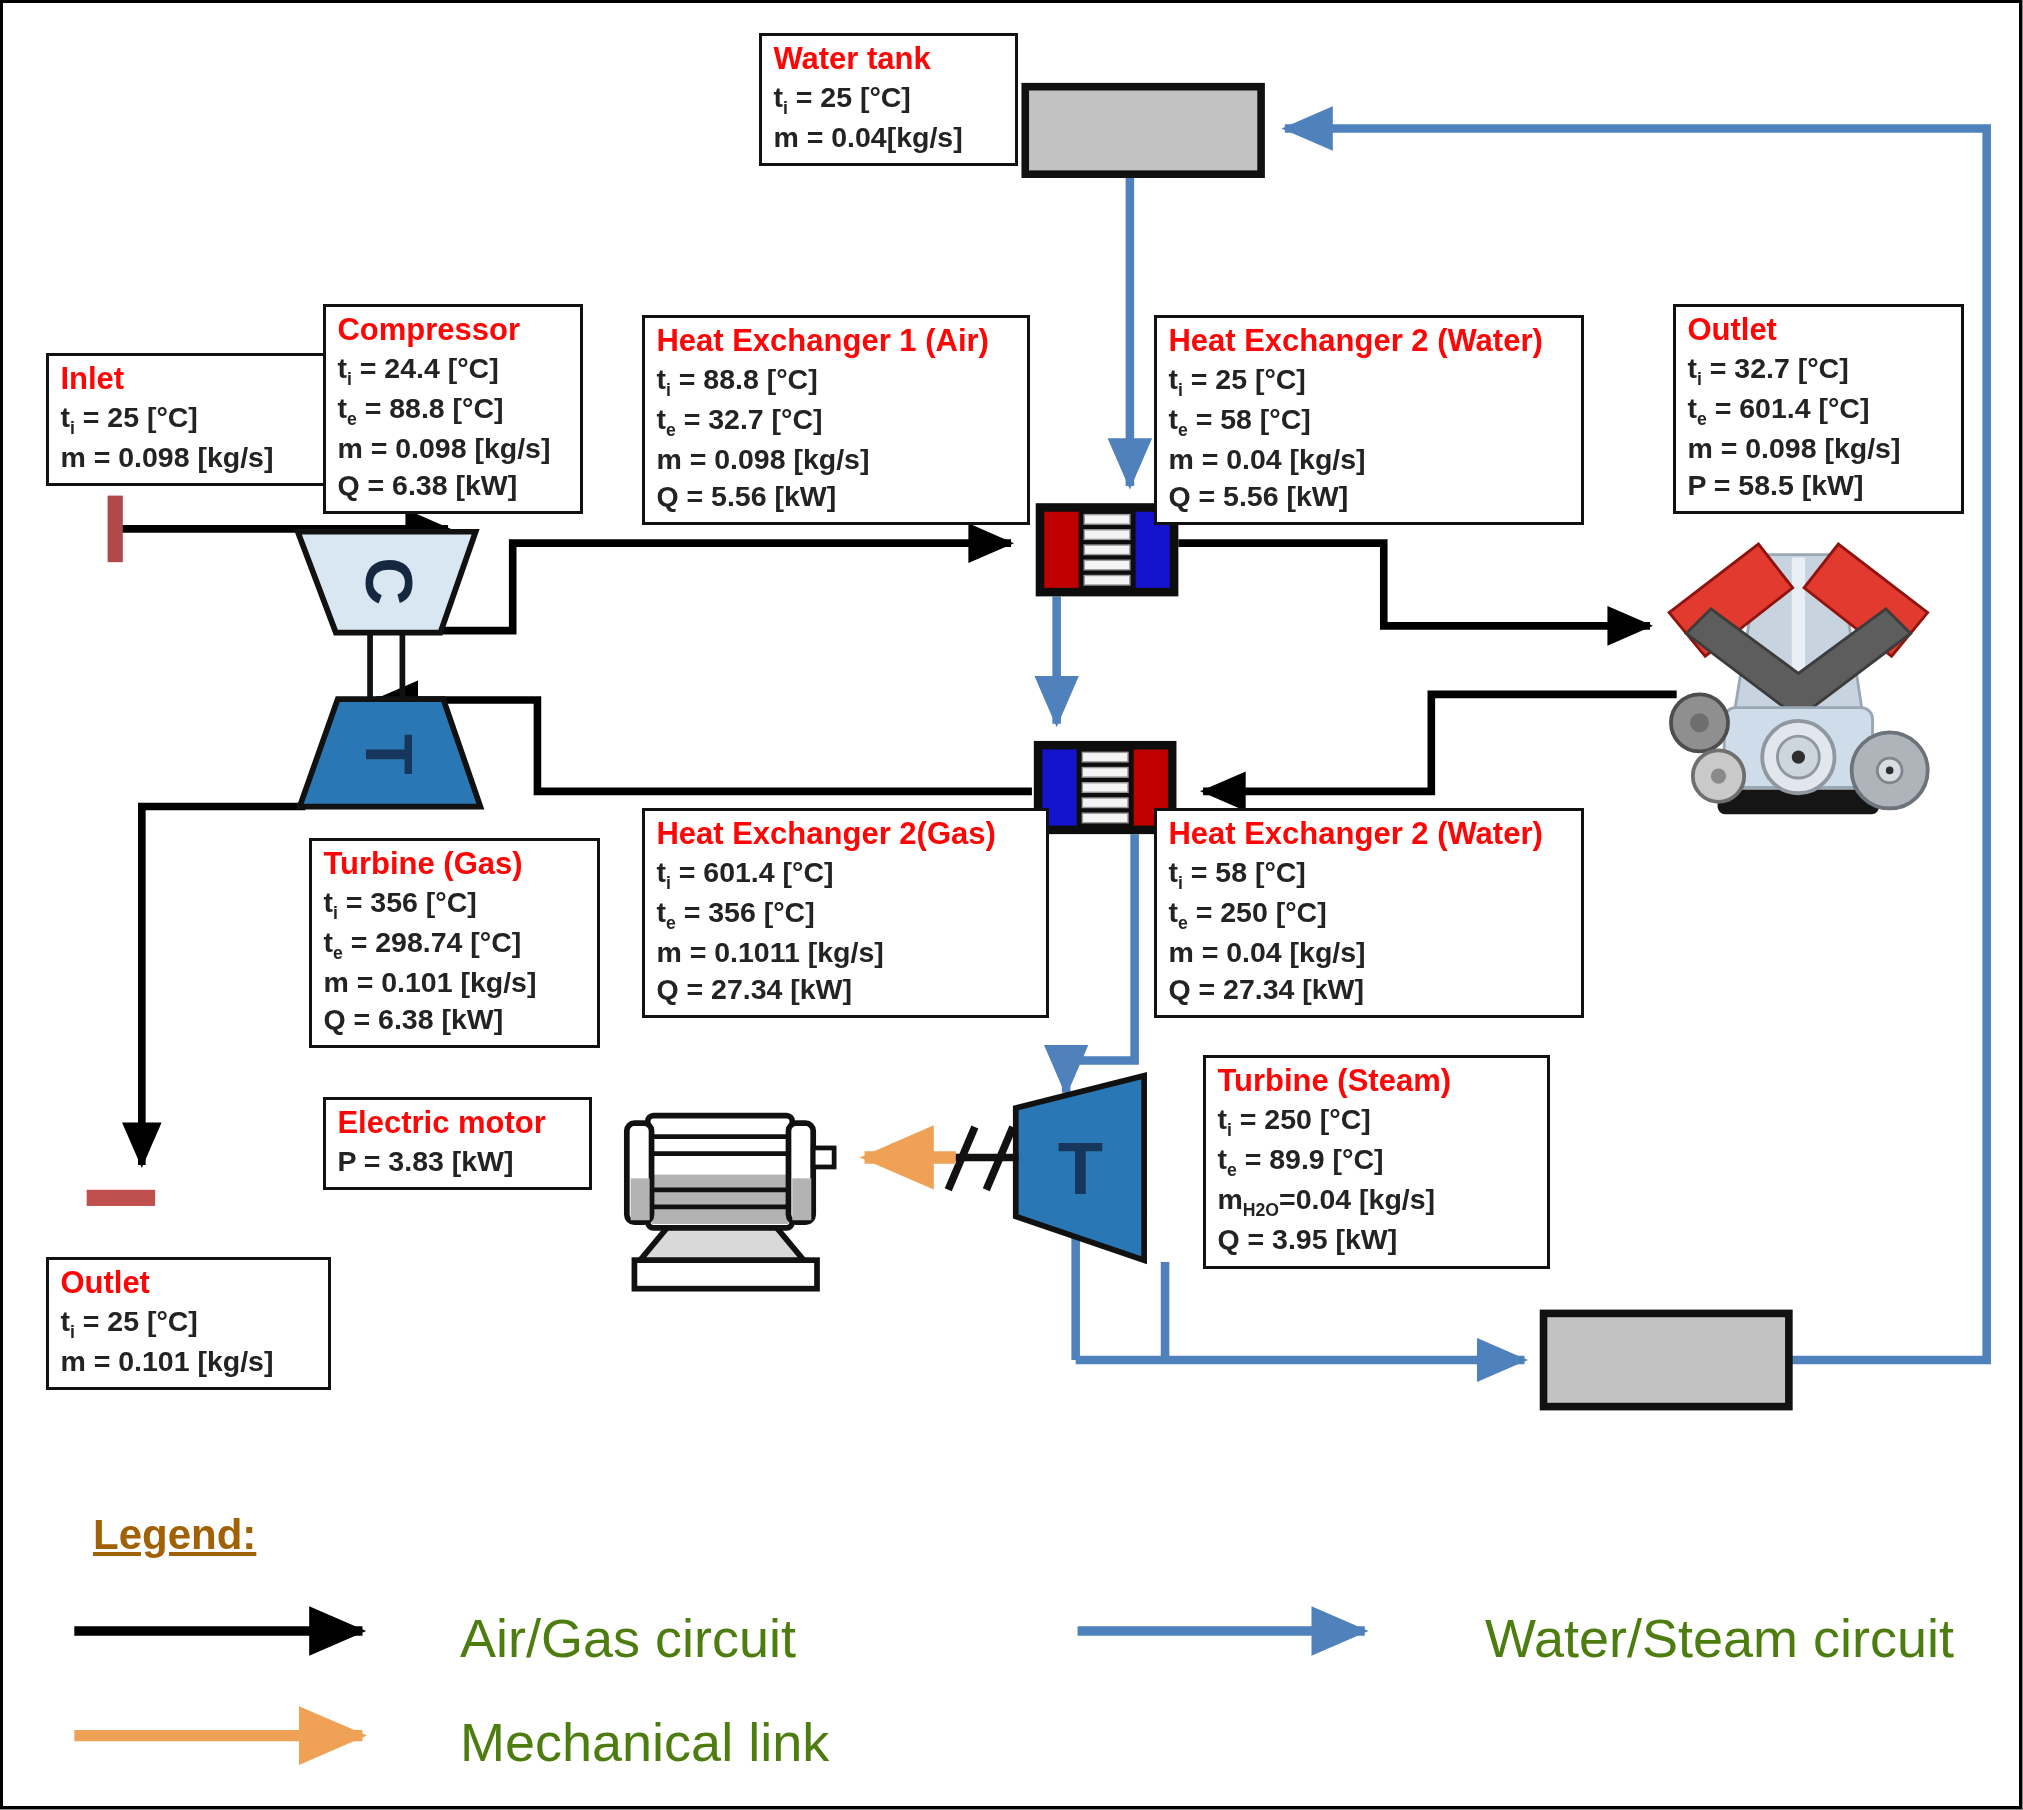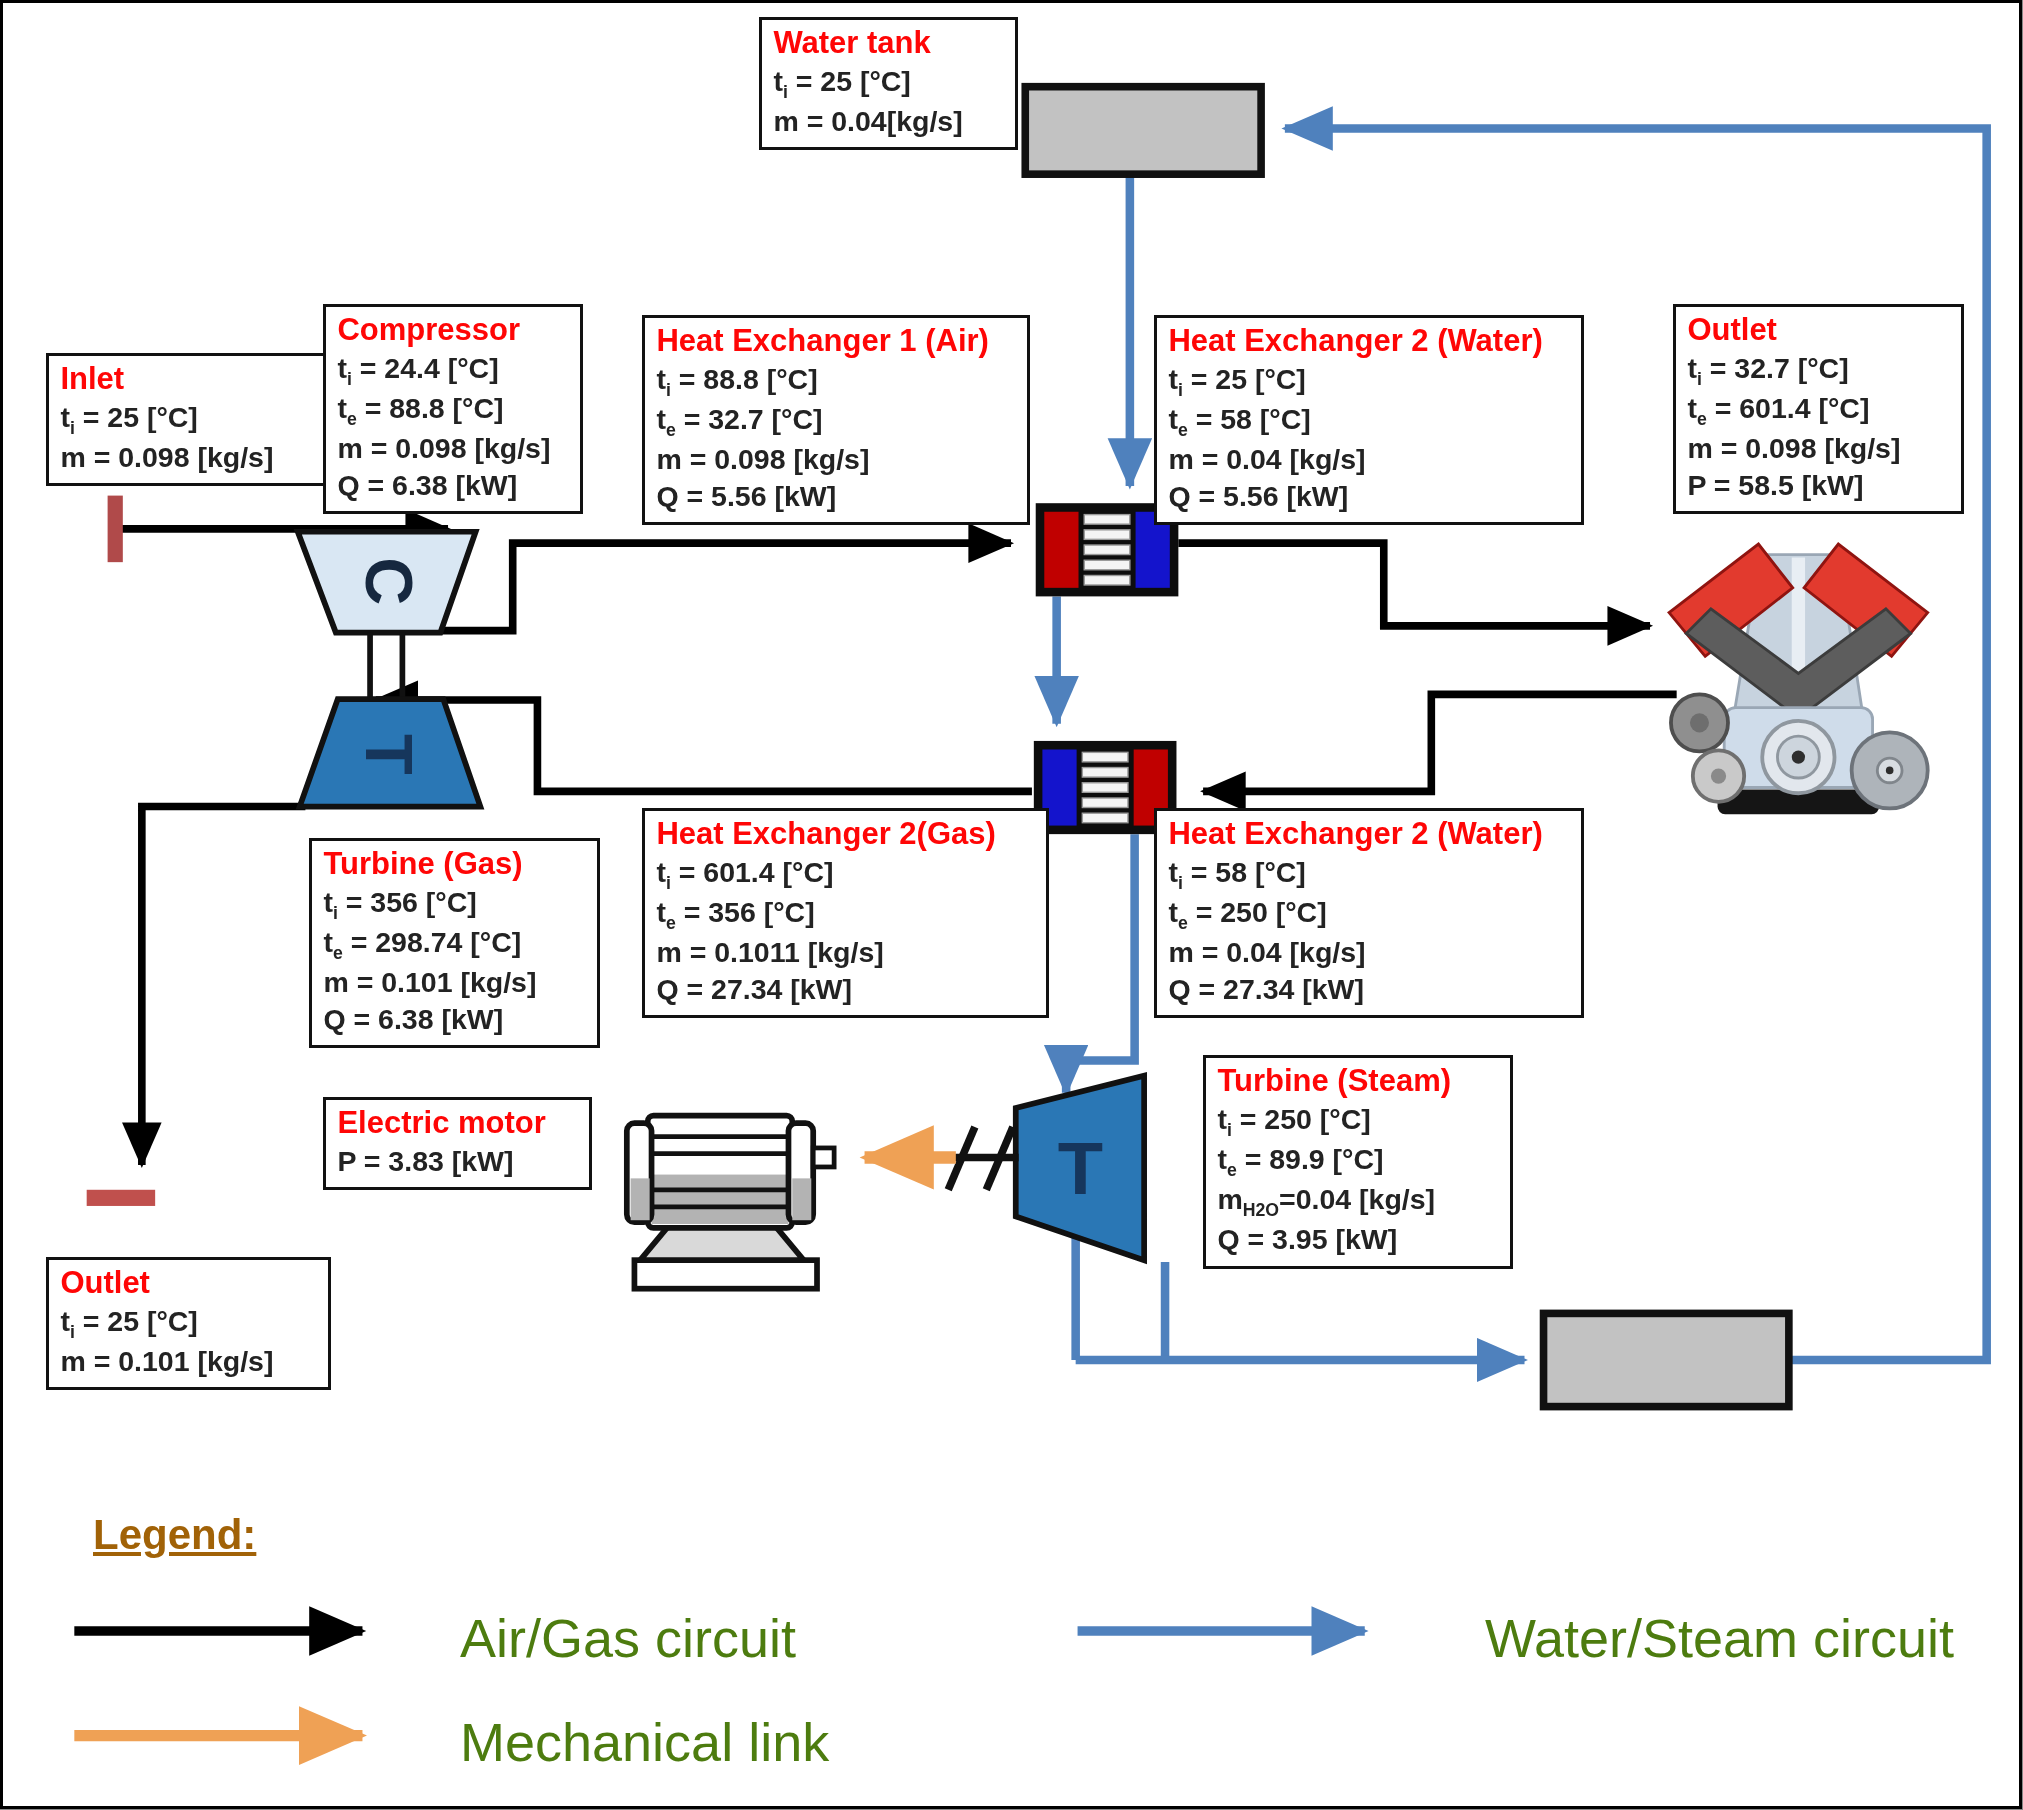--- a/index.html
+++ b/index.html
@@ -23,31 +23,31 @@
   .btitle{
     font-size:31px;font-weight:bold;color:#ff0606;
     line-height:1.25;white-space:nowrap;
   }
   .bline{
     font-size:28.5px;font-weight:bold;color:#232323;
     line-height:1.28;white-space:nowrap;
   }
   .bline sub{font-size:0.62em;}
   
-  #box-watertank{left:756px;top:14px;width:259px;}
+  #box-watertank{left:756px;top:30px;width:259px;}
   #box-inlet{left:43px;top:350px;width:342px;}
   #box-compressor{left:320px;top:301px;width:260px;}
   #box-hx1air{left:639px;top:312px;width:388px;}
   #box-hx2watertop{left:1151px;top:312px;width:430px;}
   #box-engine{left:1670px;top:301px;width:291px;}
   #box-turbinegas{left:306px;top:835px;width:291px;}
   #box-hx2gas{left:639px;top:805px;width:407px;}
   #box-hx2waterbot{left:1151px;top:805px;width:430px;}
   #box-electricmotor{left:320px;top:1094px;width:269px;}
-  #box-turbinesteam{left:1200px;top:1052px;width:310px;}
+  #box-turbinesteam{left:1200px;top:1052px;width:347px;}
   #box-outlet{left:43px;top:1254px;width:285px;}
   
   .legend-title{
     position:absolute;left:90px;top:1508px;
     font-size:42px;font-weight:bold;color:#a16207;
     text-decoration:underline;z-index:5;
   }
   .legend-label{
     position:absolute;font-size:54px;color:#4d7c0f;z-index:5;
     white-space:nowrap;

